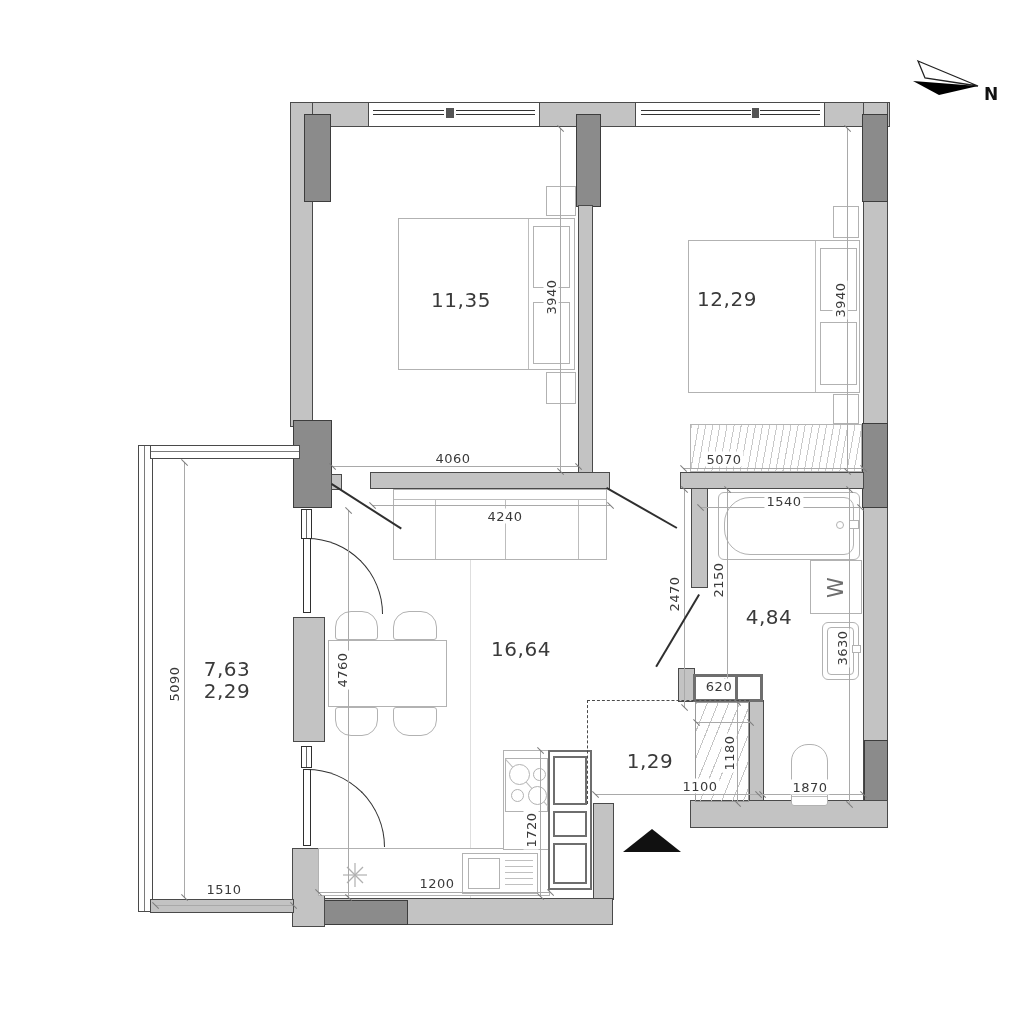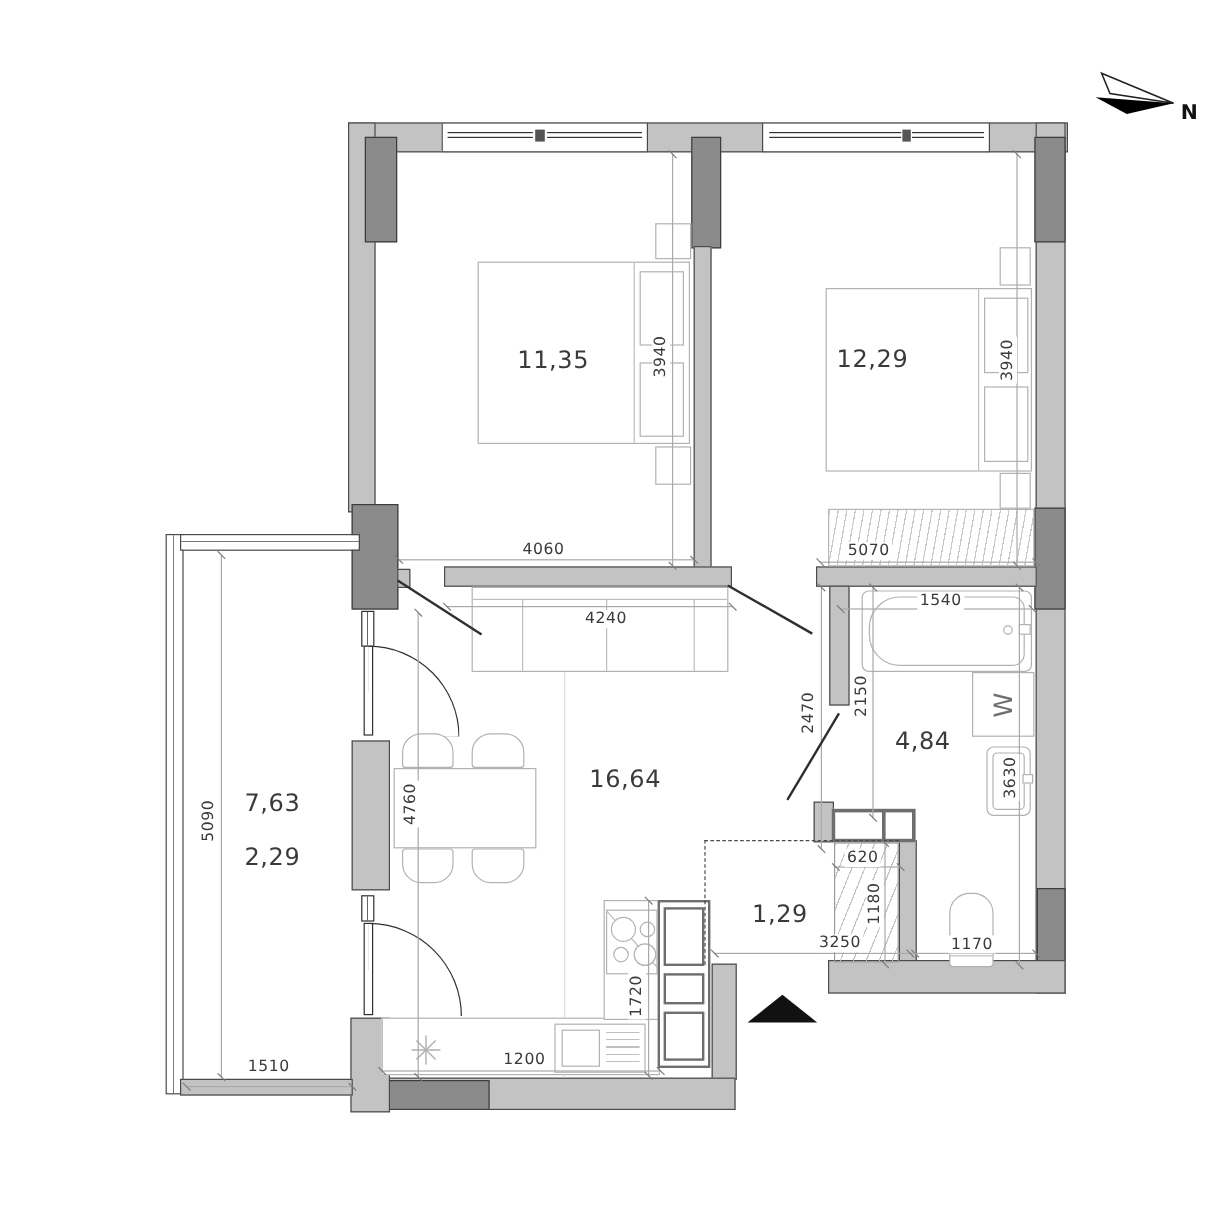--- a/index.html
+++ b/index.html
@@ -215,32 +215,32 @@
   <div class="dim dimv" style="left:551px;top:297px">3940</div>
   <div class="dim dimv" style="left:840px;top:300px">3940</div>
   <div class="dim dimv" style="left:674px;top:594px">2470</div>
   <div class="dim dimv" style="left:718px;top:580px">2150</div>
   <div class="dim dimv" style="left:842px;top:648px">3630</div>
   <div class="dim dimv" style="left:174px;top:684px">5090</div>
   <div class="dim dimv" style="left:342px;top:670px">4760</div>
   <div class="dim" style="left:224px;top:889px">1510</div>
   <div class="dim" style="left:437px;top:883px">1200</div>
   <div class="dim dimv" style="left:531px;top:830px">1720</div>
-  <div class="dim" style="left:719px;top:715px">620</div>
+  <div class="dim" style="left:719px;top:686px">620</div>
   <div class="dim dimv" style="left:729px;top:753px">1180</div>
-  <div class="dim" style="left:700px;top:786px">3250</div>
-  <div class="dim" style="left:810px;top:787px">1170</div>
+  <div class="dim" style="left:700px;top:786px">1100</div>
+  <div class="dim" style="left:810px;top:787px">1870</div>
 
   <div class="area" style="left:461px;top:300px">11,35</div>
   <div class="area" style="left:727px;top:299px">12,29</div>
   <div class="area" style="left:521px;top:649px">16,64</div>
   <div class="area" style="left:769px;top:617px">4,84</div>
   <div class="area" style="left:650px;top:761px">1,29</div>
   <div class="area" style="left:227px;top:669px">7,63</div>
-  <div class="area" style="left:227px;top:714px">2,29</div>
+  <div class="area" style="left:227px;top:691px">2,29</div>
 
   <div class="abs" style="left:623px;top:829px;width:0;height:0;border-left:29px solid transparent;border-right:29px solid transparent;border-bottom:23px solid #111"></div>
 
   <svg class="abs" style="left:903px;top:48px" width="100" height="55" viewBox="0 0 100 55">
     <polygon points="15,13 75,38 22,30" fill="#fff" stroke="#222" stroke-width="1.3"></polygon>
     <polygon points="10,33 75,38 36,47" fill="#000"></polygon>
   </svg>
   <div class="nlabel" style="left:991px;top:94px">N</div>
 
 </div>

